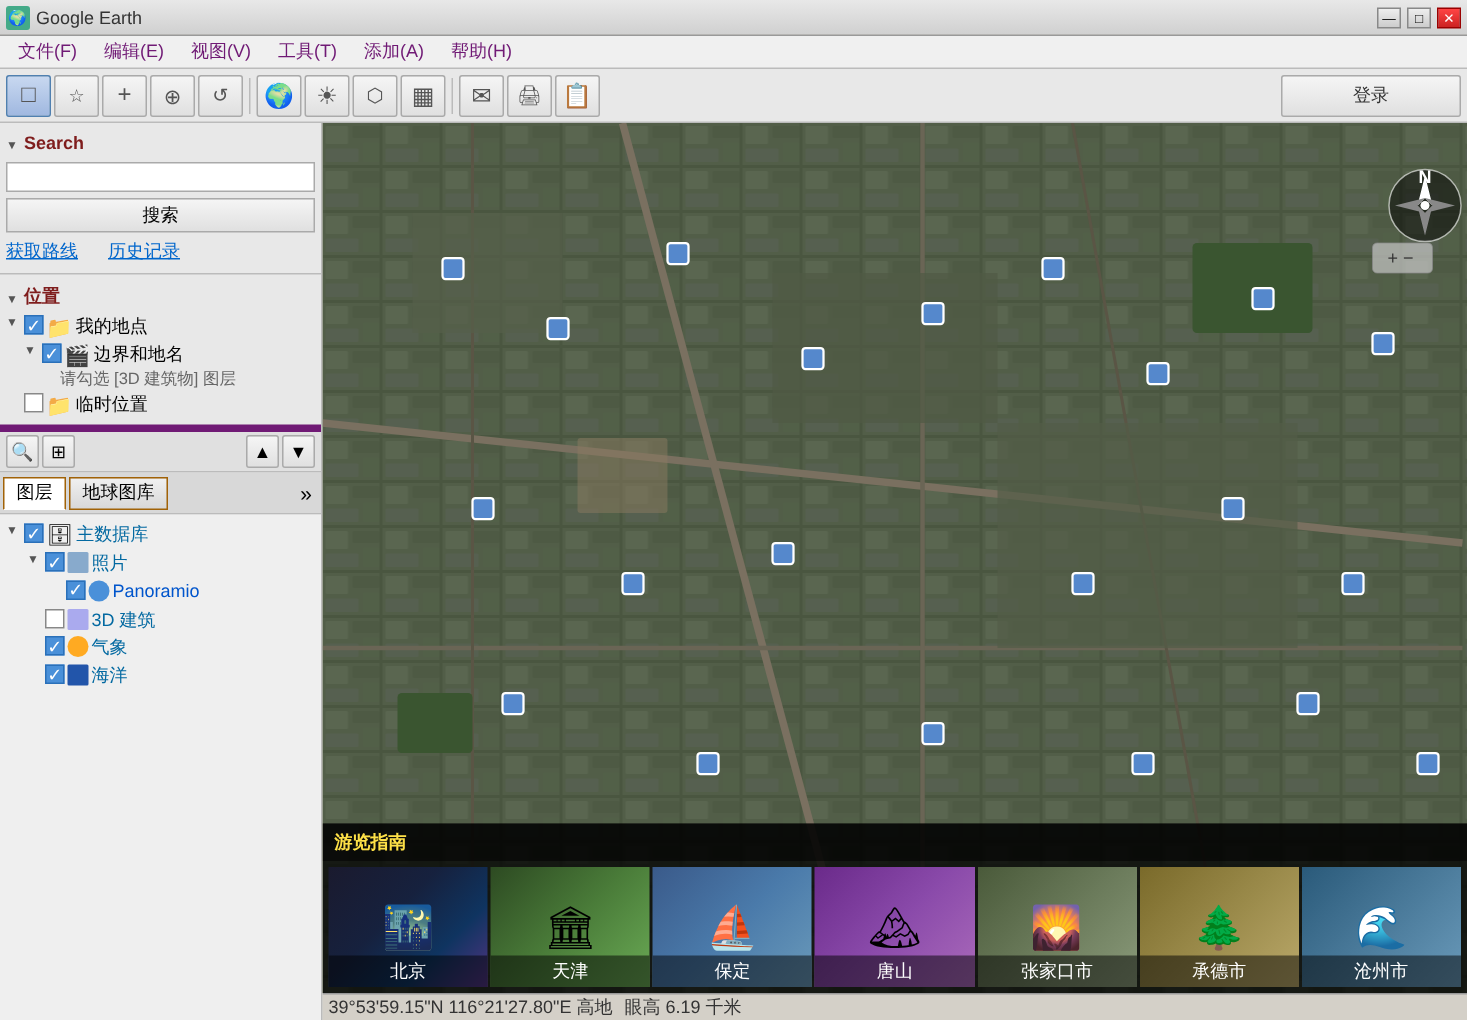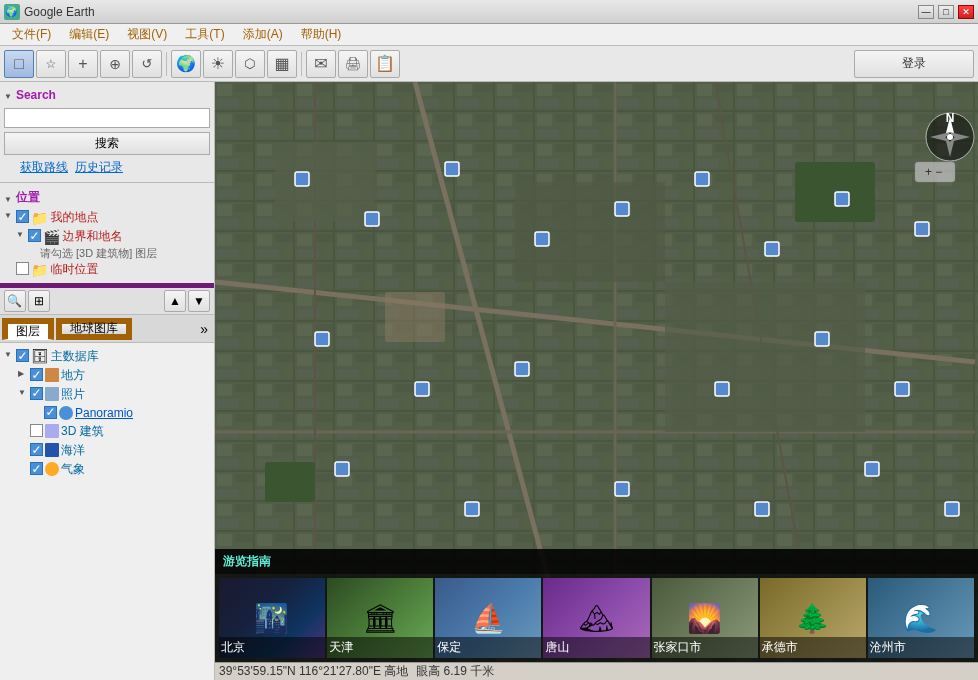--- a/index.html
+++ b/index.html
@@ -23,21 +23,21 @@
     
     #menubar {
       height: 22px;
       background: #f0f0f0;
       border-bottom: 1px solid #bbb;
       display: flex;
       align-items: center;
       padding: 0 4px;
       gap: 2px;
     }
-    .menu-item { padding: 2px 8px; cursor: pointer; color: #a16207; }
+    .menu-item { padding: 2px 8px; cursor: pointer; color: #701a75; }
 
     
     #toolbar {
       height: 36px;
       background: #e8e8e8;
       border-bottom: 1px solid #bbb;
       display: flex;
       align-items: center;
       padding: 2px 4px;
       gap: 2px;
@@ -80,51 +80,51 @@
     #search-section {
       border-bottom: 1px solid #bbb;
       padding: 4px;
     }
     .section-header {
       display: flex;
       align-items: center;
       gap: 4px;
       padding: 2px 0;
       font-weight: bold;
-      color: #a21caf;
+      color: #7f1d1d;
       cursor: pointer;
     }
     .search-row { display: flex; gap: 4px; margin: 4px 0; flex-direction: column; }
     .search-input {
       flex: 1;
       height: 22px;
       border: 1px solid #aaa;
       background: white;
       padding: 2px 4px;
       font-size: 12px;
     }
     .search-btn {
       padding: 2px 8px;
       background: linear-gradient(to bottom, #f5f5f5, #e0e0e0);
       border: 1px solid #aaa;
       cursor: pointer;
       font-size: 12px;
     }
     .hint-text { color: #888; font-size: 11px; margin: 2px 0; }
-    .links-row { display: flex; gap: 7px; margin: 2px 16px; }
+    .links-row { display: flex; gap: 20px; margin: 2px 0; }
     .link-text { color: #0066cc; cursor: pointer; font-size: 12px; text-decoration: underline; }
 
     
     #position-section {
       border-bottom: 5px solid #701a75;
       padding: 4px;
       flex: 0 0 auto;
     }
     .tree-item { display: flex; align-items: flex-start; gap: 2px; padding: 1px 0; }
-    .tree-item .item-label { color: #b91c1c; line-height: 1.4; text-align: center; }
+    .tree-item .item-label { color: #000000; line-height: 1.4; text-align: center; }
     .tree-sub { margin-left: 12px; }
     .sub-hint { color: #666; font-size: 11px; margin-left: 24px; line-height: 1.3; }
 
     
     #left-bottom {
       flex: 1;
       display: flex;
       flex-direction: column;
       overflow: hidden;
     }
@@ -133,21 +133,21 @@
       border-bottom: 1px solid #bbb;
       background: #d8d8d8;
       height: 28px;
       align-items: center;
       gap: 2px;
       padding: 2px;
     }
     .tab-btn {
       padding: 2px 8px;
       background: linear-gradient(to bottom, #f0f0f0, #d8d8d8);
-      border: 6px solid #a16207;
+      border: 1px solid #a16207;
       cursor: pointer;
       font-size: 12px;
       height: 22px;
       display: flex;
       align-items: center;
     }
     .tab-btn.active { background: white; border-bottom: 1px solid white; }
     #layer-nav {
       display: flex;
       align-items: center;
@@ -161,21 +161,21 @@
       flex: 1;
       overflow-y: auto;
       padding: 4px;
       background: #efefef;
     }
     .layer-item { display: flex; align-items: flex-start; gap: 2px; padding: 1px 0; }
     .layer-checkbox { width: 13px; height: 13px; border: 1px solid #888; background: white; display: flex; align-items: center; justify-content: center; font-size: 9px; flex-shrink: 0; margin-top: 1px; }
     .layer-checkbox.checked { background: #4a90d9; color: white; border-color: #2a70b9; }
     .layer-label { color: #0369a1; line-height: 1.4; }
     .layer-sub { margin-left: 14px; }
-    .blue-link { color: #0055cc; text-decoration: underline; cursor: pointer; }
+    .blue-link { color: #0055cc; cursor: pointer; }
 
     
     #right-panel { flex: 1; display: flex; flex-direction: column; position: relative; overflow: hidden; }
 
     
     #map-area {
       flex: 1;
       background: #5a6a4a;
       position: relative;
       overflow: hidden;
@@ -184,21 +184,21 @@
     
     #browse-guide {
       position: absolute;
       bottom: 0;
       left: 0;
       right: 0;
       background: rgba(0,0,0,0.75);
     }
     #guide-header {
       padding: 4px 8px;
-      color: #5eead4;
+      color: #fde047;
       font-size: 13px;
       font-weight: bold;
       background: rgba(0,0,0,0.5);
     }
     #guide-photos {
       display: flex;
       gap: 2px;
       padding: 4px;
     }
     .photo-thumb {
@@ -214,21 +214,21 @@
       display: flex;
       align-items: center;
       justify-content: center;
       font-size: 20px;
     }
     .photo-label {
       position: absolute;
       bottom: 0;
       left: 0;
       right: 0;
-      text-align: left;
+      text-align: center;
       color: white;
       font-size: 12px;
       background: rgba(0,0,0,0.5);
       padding: 2px;
     }
 
     
     #statusbar {
       height: 18px;
       background: #d4d0c8;
@@ -462,28 +462,20 @@
           <div class="layer-checkbox checked">
               <span class="ck"></span>
             </div>
           <span style="font-size:14px;">🗄</span>
           <span class="layer-label">主数据库</span>
         </div>
 
         <div class="layer-sub">
 
 
-          <div class="layer-item">
-            <span class="tree-expand tri-right"></span>
-            <div class="layer-checkbox checked">
-                <span class="ck"></span>
-              </div>
-            <span style="font-size:12px;width:14px;height:14px;display:inline-block;background:#cc8844;border-radius:1px;margin-top:1px;"></span>
-            <span class="layer-label">地方</span>
-          </div>
 
           <div class="layer-item">
             <span class="tree-expand tri-down"></span>
             <div class="layer-checkbox checked">
                 <span class="ck"></span>
               </div>
             <span style="font-size:12px;width:14px;height:14px;display:inline-block;background:#88aacc;border-radius:1px;margin-top:1px;"></span>
             <span class="layer-label">照片</span>
           </div>
 
@@ -506,31 +498,31 @@
             <div class="layer-checkbox"></div>
             <span class="building-icon"></span>
             <span class="layer-label">3D 建筑</span>
           </div>
 
           <div class="layer-item">
             <span class="tree-expand"></span>
             <div class="layer-checkbox checked">
                 <span class="ck"></span>
               </div>
-            <span class="ocean-icon"></span>
-            <span class="layer-label">海洋</span>
+            <span class="weather-icon"></span>
+            <span class="layer-label">气象</span>
           </div>
 
           <div class="layer-item">
             <span class="tree-expand"></span>
             <div class="layer-checkbox checked">
                 <span class="ck"></span>
               </div>
-            <span class="weather-icon"></span>
-            <span class="layer-label">气象</span>
+            <span class="ocean-icon"></span>
+            <span class="layer-label">海洋</span>
           </div>
         </div>
       </div>
     </div>
   </div>
 
   <div id="right-panel">
     <div id="map-area">
 
       <div class="sat-map">

